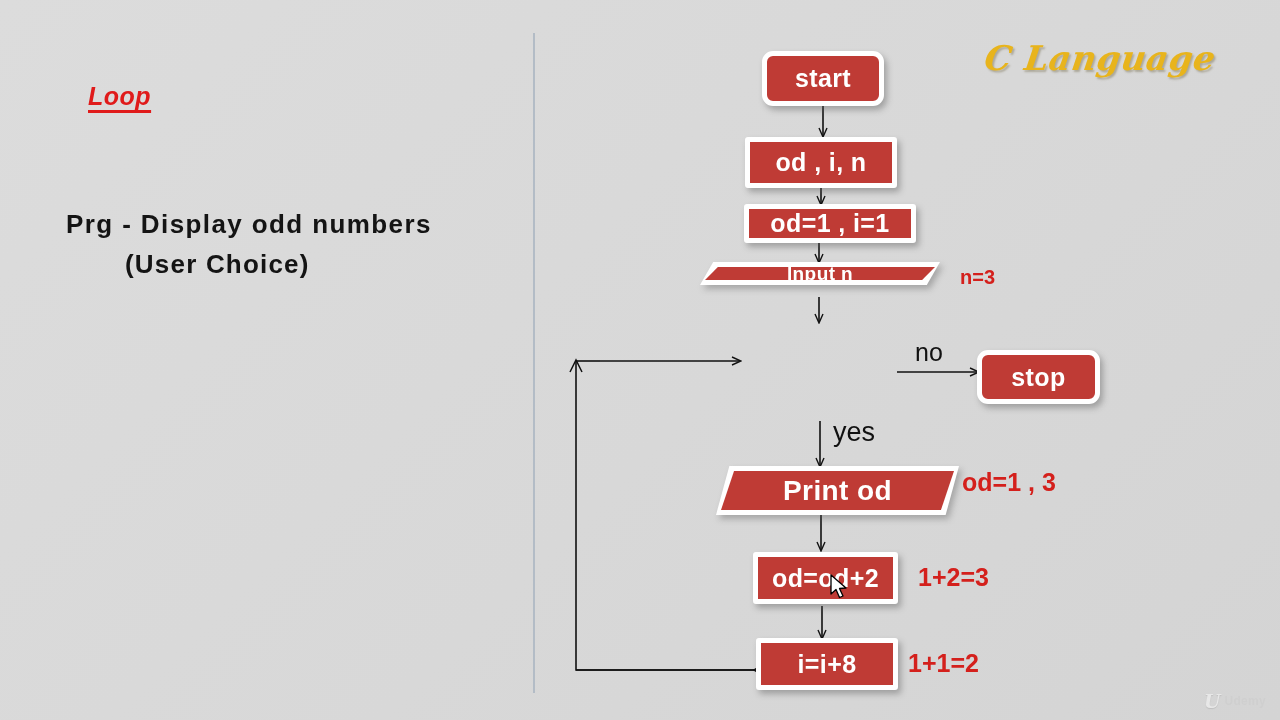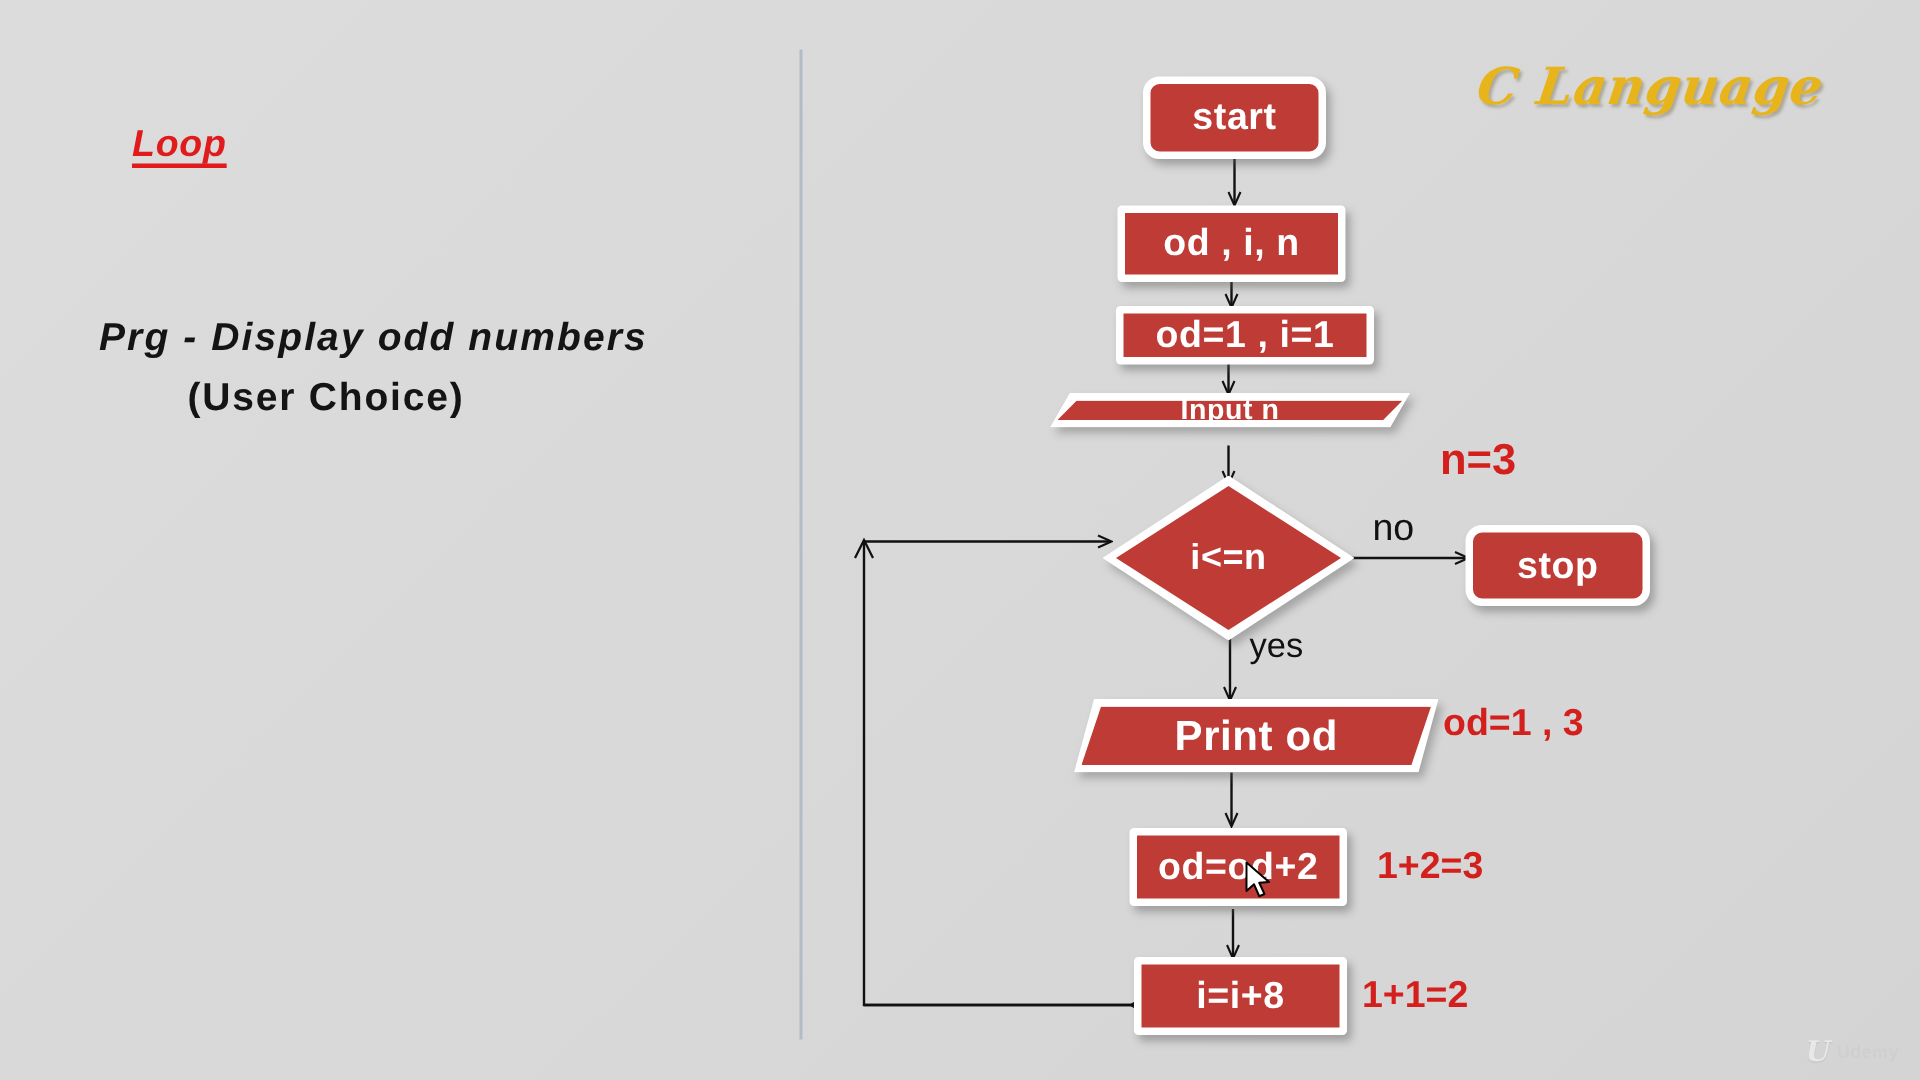--- a/index.html
+++ b/index.html
@@ -36,21 +36,20 @@
   }
   .prg-line1 {
     position: absolute;
     left: 66px;
     top: 209px;
     font-size: 26px;
     font-weight: bold;
     color: #141414;
     letter-spacing: 1.4px;
     white-space: nowrap;
-    font-style: italic;
   }
   .prg-line2 {
     position: absolute;
     left: 125px;
     top: 249px;
     font-size: 26px;
     font-weight: bold;
     color: #141414;
     letter-spacing: 1.2px;
     white-space: nowrap;
@@ -258,48 +257,43 @@
   <div class="node rect" style="left:744px; top:204px; width:172px; height:39px; font-size:25px;">
     <span>od=1 , i=1</span>
   </div>
 
   <div class="node para" style="left:700px; top:262px; width:240px; height:23px; font-size:19px;">
     <div class="para-inner"></div>
     <div class="para-fill"></div>
     <span class="para-label">Input n</span>
   </div>
 
-  <div class="node diamond" style="left:735px; top:317px; width:168px; height:110px; font-size:24px;">
-    <div class="dia-outer"></div>
-    <div class="dia-inner"></div>
-    <span class="dia-label">i&lt;=n</span>
-  </div>
 
   <div class="node rounded" style="left:977px; top:350px; width:123px; height:54px; font-size:25px;">
     <span>stop</span>
   </div>
 
   <div class="node para" style="left:716px; top:466px; width:243px; height:49px; font-size:28px;justify-content:center;">
     <div class="para-inner"></div>
     <div class="para-fill"></div>
     <span class="para-label">Print od</span>
   </div>
 
   <div class="node rect" style="left:753px; top:552px; width:145px; height:52px; font-size:25px;">
     <span>od=od+2</span>
   </div>
 
   <div class="node rect" style="left:756px; top:638px; width:142px; height:52px; font-size:25px;">
     <span>i=i+8</span>
   </div>
 
   <div class="edge-label" style="left:915px; top:338px; font-size:25px;">no</div>
-  <div class="edge-label" style="left:833px; top:417px; font-size:23px;">yes</div>
-
-  <div class="annot" style="left:960px; top:266px; font-size:29px;margin-top:25px;">n=3</div>
+  <div class="edge-label" style="left:833px; top:417px; font-size:27px;">yes</div>
+
+  <div class="annot" style="left:960px; top:266px; font-size:20px;">n=3</div>
   <div class="annot" style="left:962px; top:468px; font-size:25px;">od=1 , 3</div>
   <div class="annot" style="left:918px; top:563px; font-size:25px;">1+2=3</div>
   <div class="annot" style="left:908px; top:649px; font-size:25px;">1+1=2</div>
 
   <svg class="cursor" style="left:830px; top:574px;" width="20" height="28" viewBox="0 0 20 28">
     <path d="M1,1 L1,20 L6,15.5 L9.5,23.5 L13,22 L9.5,14.5 L16,14 Z" fill="#ffffff" stroke="#000000" stroke-width="1.3" stroke-linejoin="round"></path>
   </svg>
 
   <div class="watermark">
     <span class="wm-mark">U</span>

